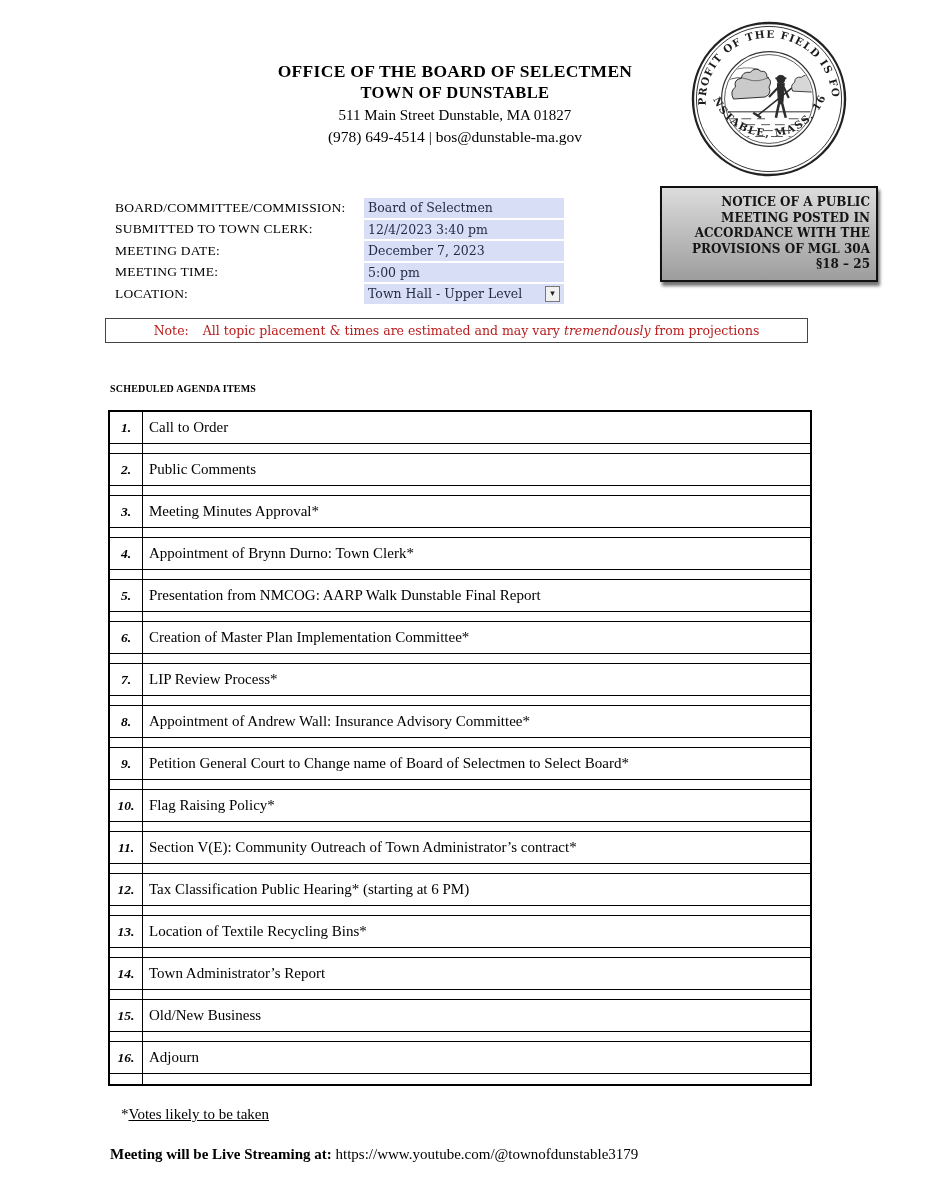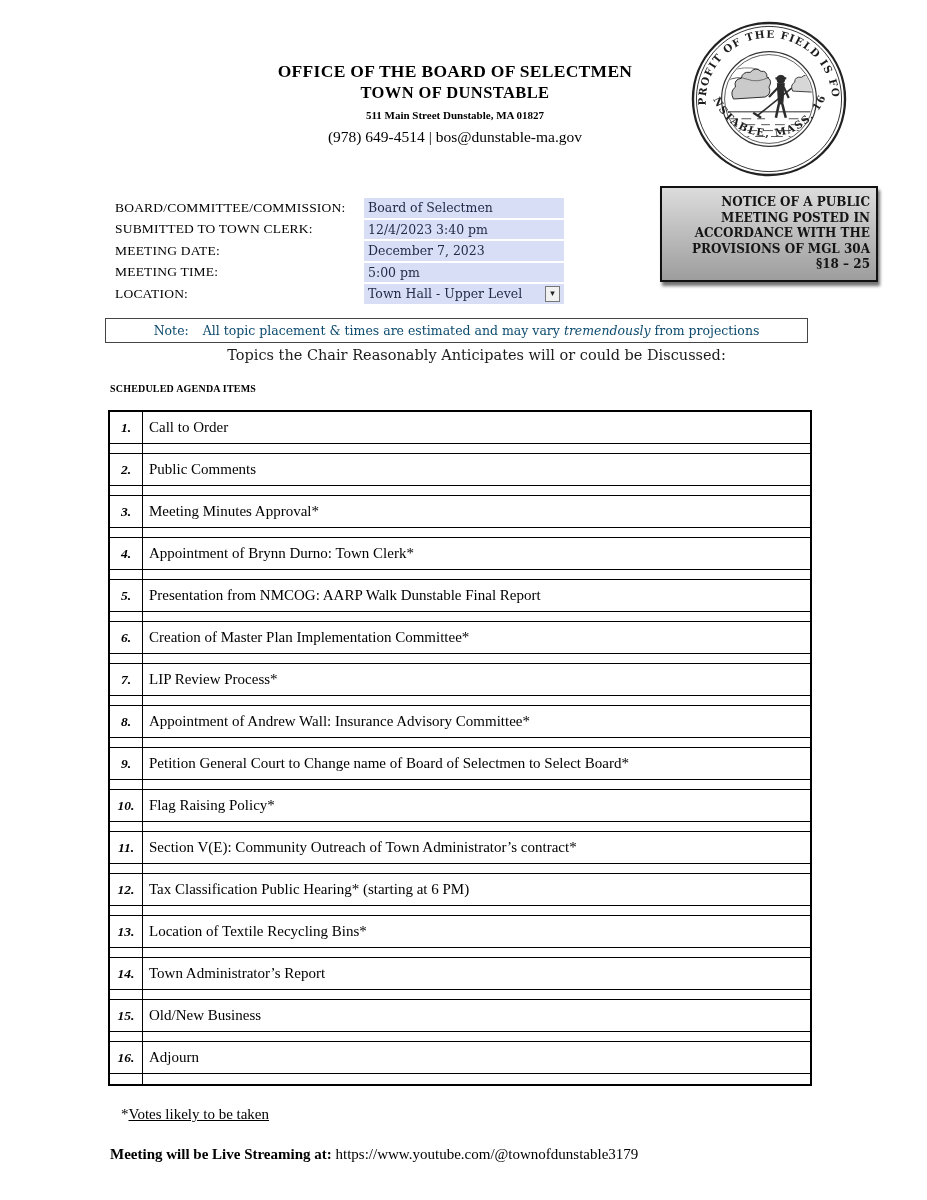--- a/index.html
+++ b/index.html
@@ -4,21 +4,21 @@
 <style>
   * { margin:0; padding:0; box-sizing:border-box; }
   body { background:#fff; width:927px; height:1200px; position:relative;
          font-family:"Liberation Serif", serif; color:#000; }
   .page { position:absolute; inset:0; background:#fff; }
 
   
   .letterhead { position:absolute; left:105px; top:60px; width:700px; text-align:center; }
   .lh1 { font-weight:bold; font-size:17.5px; line-height:22px; letter-spacing:.3px; }
   .lh2 { font-weight:bold; font-size:16.5px; line-height:22px; letter-spacing:.4px; }
-  .lh3 { font-weight:bold; font-size:11px; line-height:22px; }
+  .lh3 { font-weight:normal; font-size:15px; line-height:22px; }
   .lh4 { font-weight:normal; font-size:15.5px; line-height:22px; }
 
   
   .seal { position:absolute; left:690px; top:20px; width:158px; height:158px; }
   .seal svg { width:100%; height:100%; }
 
   
   .formgrid { position:absolute; left:115px; top:197px; width:452px; }
   .f-row { display:flex; align-items:center; height:21.5px; }
   .f-label { width:249px; font-size:13.5px; letter-spacing:.2px; }
@@ -33,21 +33,21 @@
   .notice { position:absolute; left:660px; top:186px; width:218px; height:96px;
             border:2px solid #111; background:linear-gradient(#dcdcdc, #9d9d9d);
             box-shadow:2px 4px 3px rgba(0,0,0,.55);
             display:flex; flex-direction:column; justify-content:center; text-align:center;
             font-family:"DejaVu Serif", serif; font-weight:bold; font-size:12px;
             line-height:15.5px; color:#141414; padding:4px 6px;align-items:flex-end; }
 
   
   .notebar { position:absolute; left:105px; top:318px; width:703px; height:25px;
              border:1px solid #444; display:flex; align-items:center; justify-content:center;
-             font-family:"DejaVu Serif", serif; font-size:12.5px; color:#0c4a6e; }
+             font-family:"DejaVu Serif", serif; font-size:12.5px; color:#b91c1c; }
   .notebar .np { margin-right:14px; }
   .notebar .it { font-style:italic; }
 
   .topics { position:absolute; left:125px; top:347px; width:703px; text-align:center;
             font-family:"DejaVu Serif", serif; font-size:14.5px; color:#1c1c1c; }
 
   .agenda-head { position:absolute; left:110px; top:383px; font-weight:bold; font-size:10px;
                  letter-spacing:.2px; }
 
   
@@ -158,21 +158,20 @@
     <div>§18 – 25</div>
   </div>
 
   <div class="notebar">
     <span class="np">Note:</span>
     <span>All topic placement &amp; times are estimated and may vary</span>&nbsp;
     <span class="it">tremendously</span>&nbsp;
     <span>from projections</span>
   </div>
 
-  <div class="topics">Topics the Chair Reasonably Anticipates will or could be Discussed:</div>
 
   <div class="agenda-head">SCHEDULED AGENDA ITEMS</div>
 
   <div class="agenda">
     <div class="a-row">
       <div class="a-num">1.</div>
       <div class="a-text">Call to Order</div>
     </div>
     <div class="a-spacer">
         <div class="a-num"></div>

